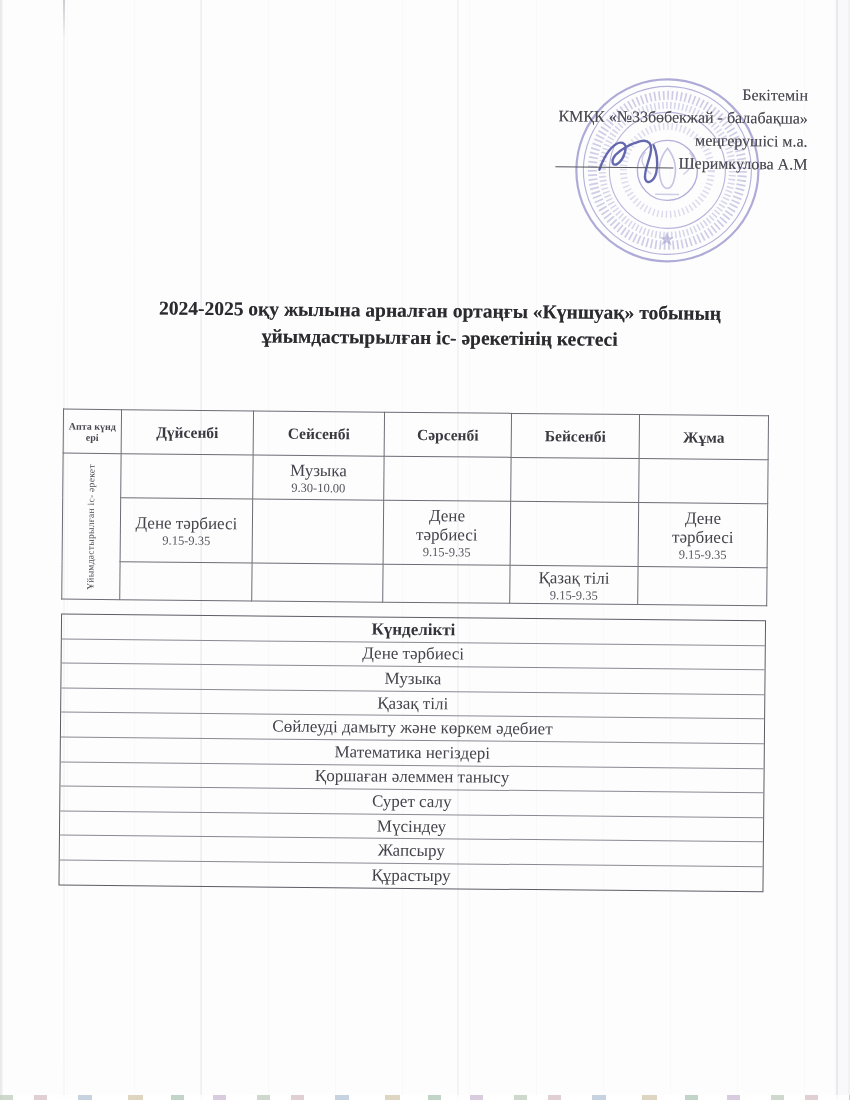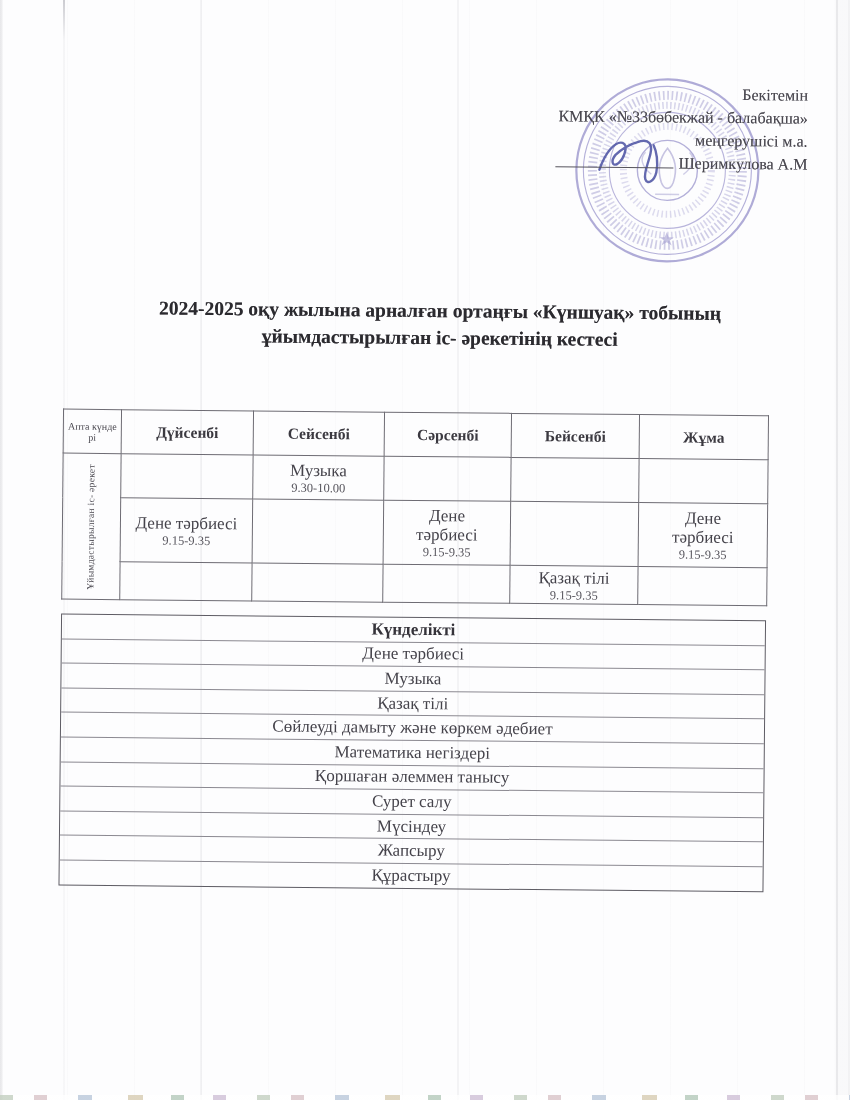--- a/index.html
+++ b/index.html
@@ -51,21 +51,21 @@
   .title{position:absolute;left:88px;top:297px;width:700px;text-align:center;
     font-weight:bold;font-size:19.5px;line-height:27px;color:#2b2a2f;
     text-shadow:0 0 .6px rgba(43,42,47,.5);}
 
   
   table.schedule{position:absolute;left:62px;top:412px;border-collapse:collapse;
     table-layout:fixed;width:705px;}
   table.schedule td,table.schedule th{border:1.3px solid #6e6c74;padding:0 3px;
     vertical-align:middle;text-align:center;overflow:hidden;}
   table.schedule{border:1.6px solid #5c5a62;}
-  th.corner{font-size:10px;font-weight:normal;line-height:11px;color:#4a4850;
+  th.corner{font-size:10px;font-weight:bold;line-height:11px;color:#4a4850;
     word-wrap:break-word;word-break:break-all;padding:0 6px;}
   th.day{font-size:15.5px;font-weight:bold;color:#3b3940;}
   td.activity-col{padding:0;}
   .vert-label{writing-mode:vertical-rl;transform:rotate(180deg);
     font-size:9.5px;line-height:11px;color:#4a4850;height:140px;
     margin:0 auto;text-align:center;letter-spacing:.3px;}
   .subj{font-size:17px;color:#45434b;line-height:19px;}
   .subj.narrow{max-width:84px;margin:0 auto;}
   .time{font-size:12.5px;color:#57555d;line-height:14px;margin-top:1px;}
   tr.r-head{height:44px;}

